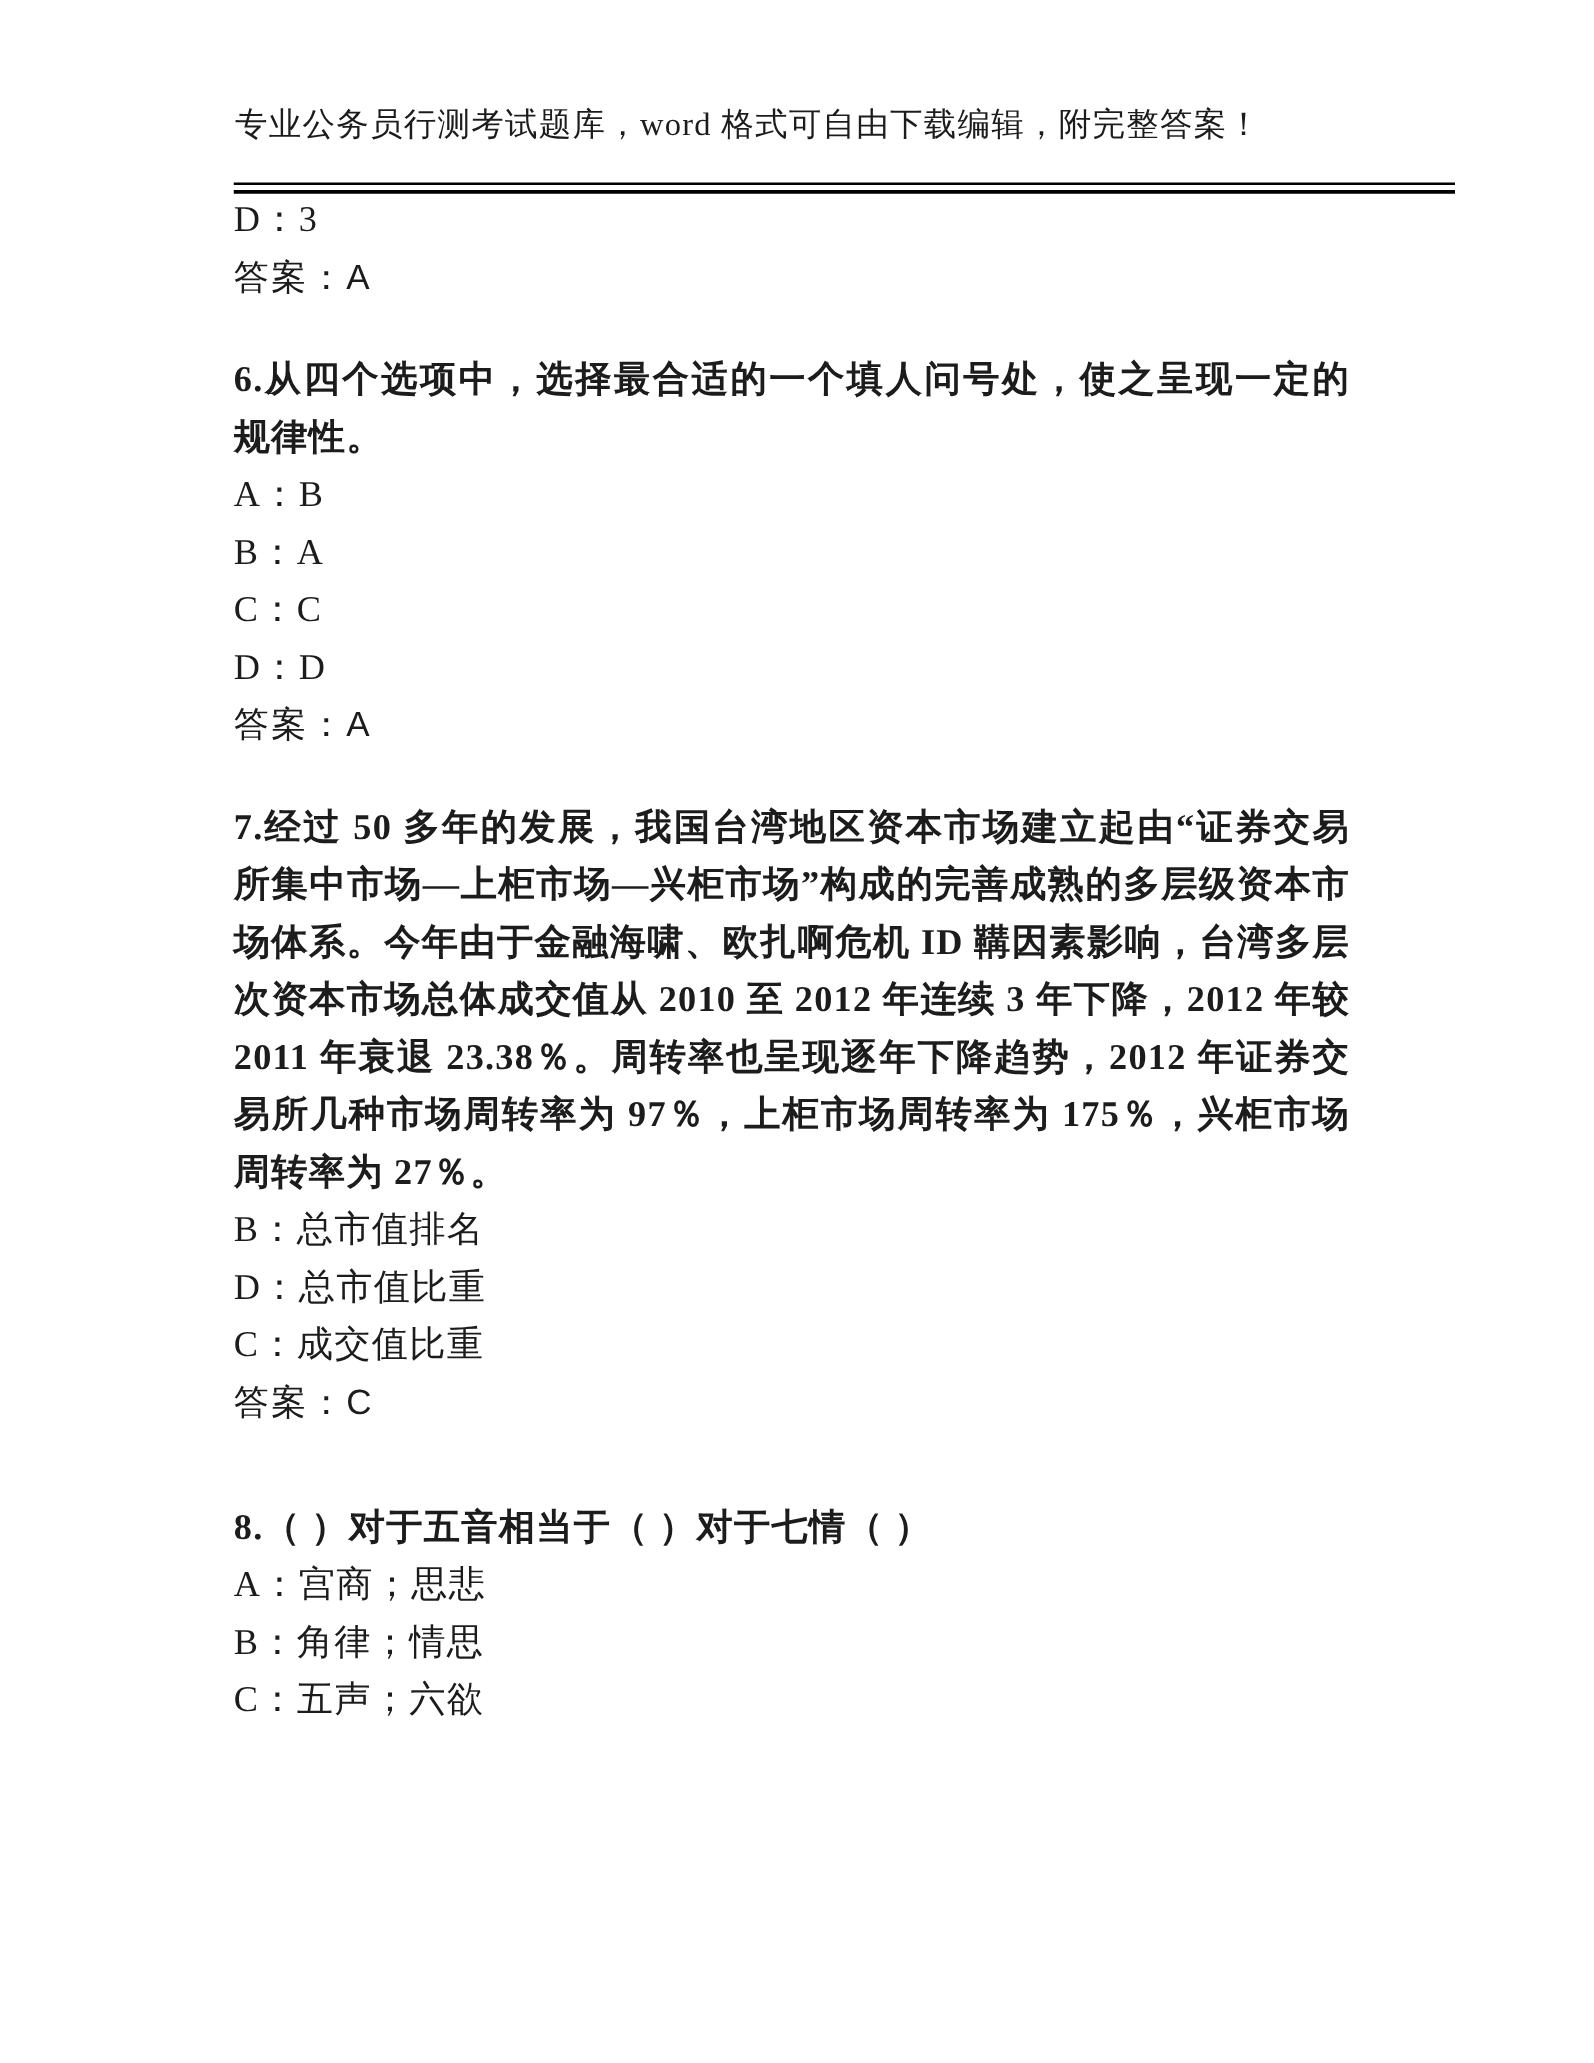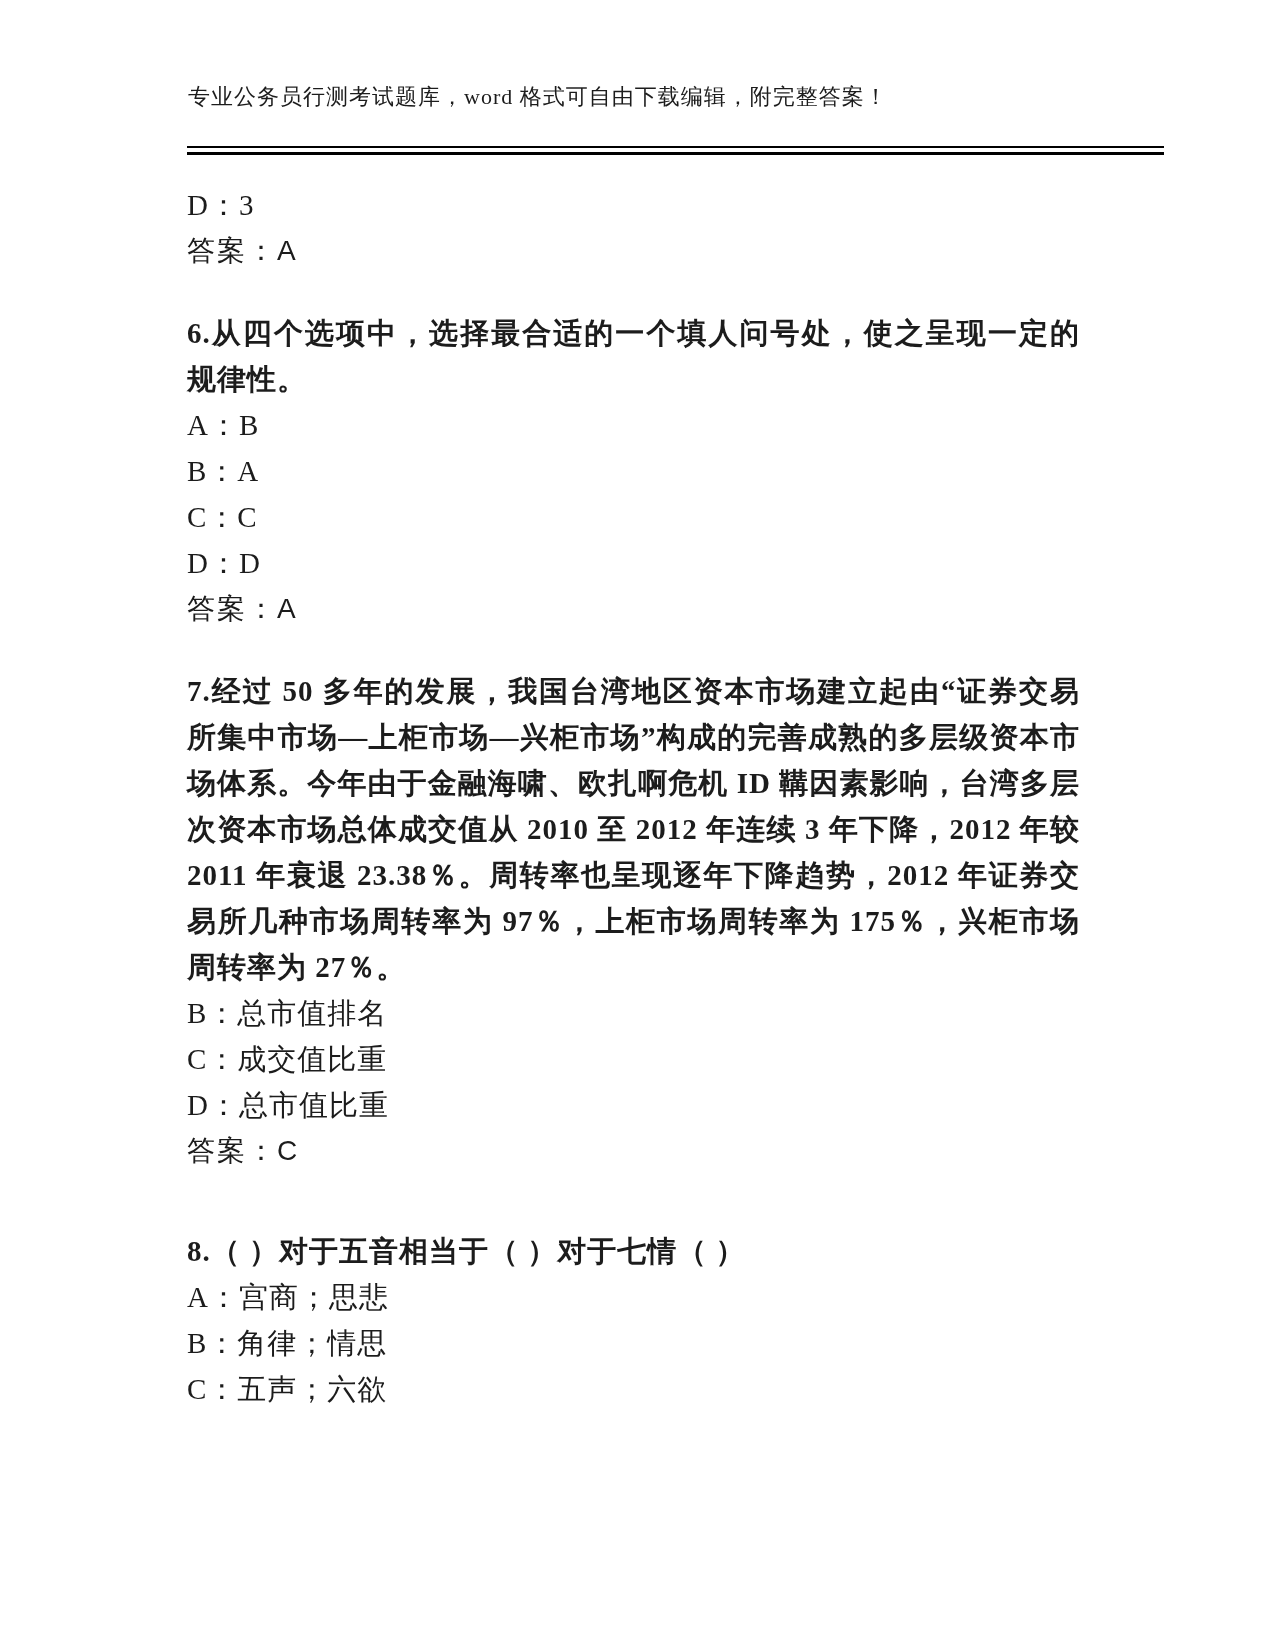--- a/index.html
+++ b/index.html
@@ -14,37 +14,37 @@
     background: #ffffff;
     overflow: hidden;
     font-family: "Liberation Serif", "DejaVu Serif", serif;
     color: #1c1c1c;
   }
   .header-text {
     position: absolute;
     left: 188px;
     top: 82px;
     width: 980px;
-    font-size: 22px;
+    font-size: 26px;
     letter-spacing: 1px;
     white-space: nowrap;
   }
   .header-rule {
     position: absolute;
     left: 187px;
     top: 146px;
     width: 977px;
     height: 4px;
     border-top: 2px solid #000000;
     border-bottom: 3px solid #000000;
   }
   .content {
     position: absolute;
     left: 187px;
-    top: 182px;
+    top: 153px;
     width: 893px;
     font-size: 29px;
     letter-spacing: 1px;
   }
   .content p {
     margin: 0;
     line-height: 46px;
   }
   .stem {
     text-align: justify;
@@ -84,22 +84,22 @@
       <p class="opt">C：C</p>
       <p class="opt">D：D</p>
       <p class="answer">答案：A</p>
     </div>
 
     <div class="gap-md"></div>
 
     <div>
       <p class="stem">7.经过 50 多年的发展，我国台湾地区资本市场建立起由“证券交易所集中市场—上柜市场—兴柜市场”构成的完善成熟的多层级资本市场体系。今年由于金融海啸、欧扎啊危机 ID 鞲因素影响，台湾多层次资本市场总体成交值从 2010 至 2012 年连续 3 年下降，2012 年较 2011 年衰退 23.38％。周转率也呈现逐年下降趋势，2012 年证券交易所几种市场周转率为 97％，上柜市场周转率为 175％，兴柜市场周转率为 27％。</p>
       <p class="opt">B：总市值排名</p>
+      <p class="opt">D：总市值比重</p>
       <p class="opt">C：成交值比重</p>
-      <p class="opt">D：总市值比重</p>
       <p class="answer">答案：C</p>
     </div>
 
     <div class="gap-lg"></div>
 
     <div>
       <p class="stem">8.（ ）对于五音相当于（ ）对于七情（ ）</p>
       <p class="opt">A：宫商；思悲</p>
       <p class="opt">B：角律；情思</p>
       <p class="opt">C：五声；六欲</p>

